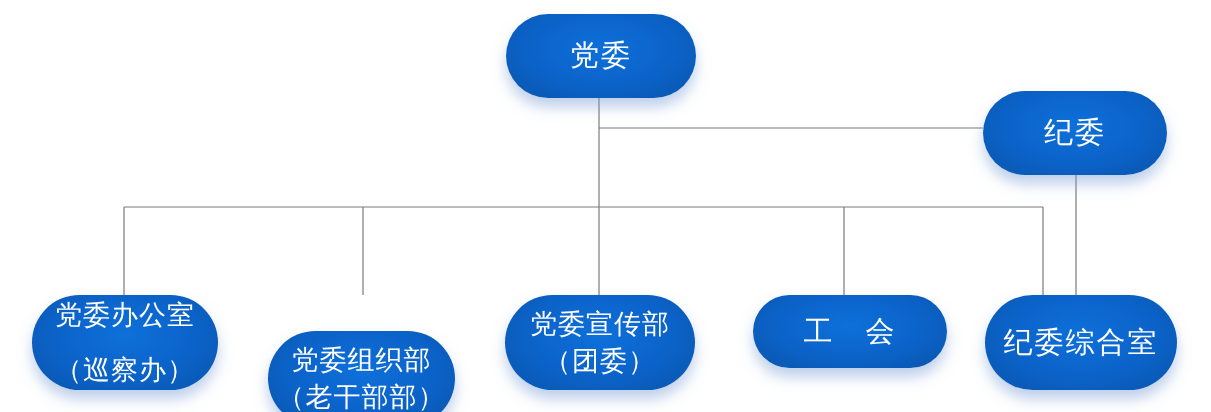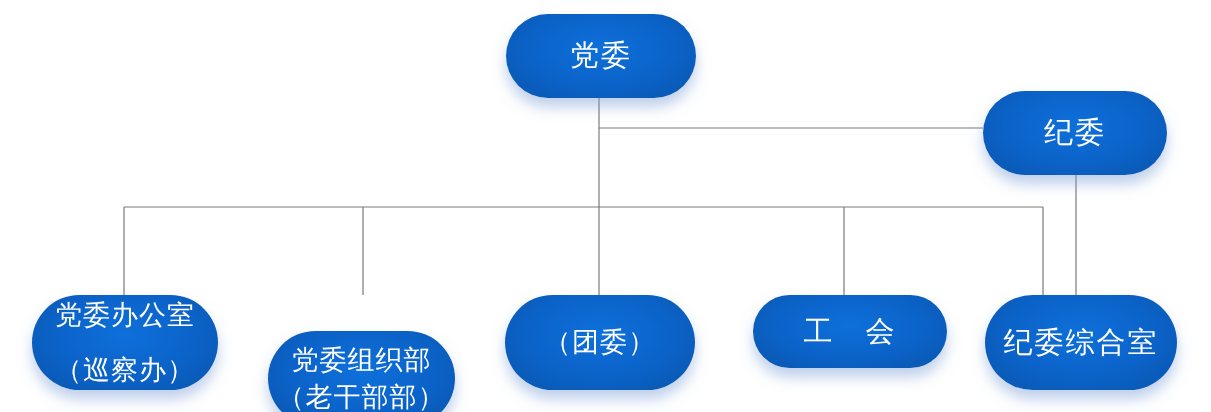--- a/index.html
+++ b/index.html
@@ -85,20 +85,21 @@
     <span class="lbl">党委办公室</span>
     <span class="lbl">（巡察办）</span>
   </div>
 
   <div class="node double" id="node-organization-dept">
     <span class="lbl">党委组织部</span>
     <span class="lbl">（老干部部）</span>
   </div>
 
   <div class="node double" id="node-propaganda-dept">
+    <span class="lbl">党委宣传部</span>
     <span class="lbl">（团委）</span>
   </div>
 
   <div class="node single" id="node-labor-union">
     <span class="lbl">工　会</span>
   </div>
 
   <div class="node single" id="node-discipline-office">
     <span class="lbl">纪委综合室</span>
   </div>

